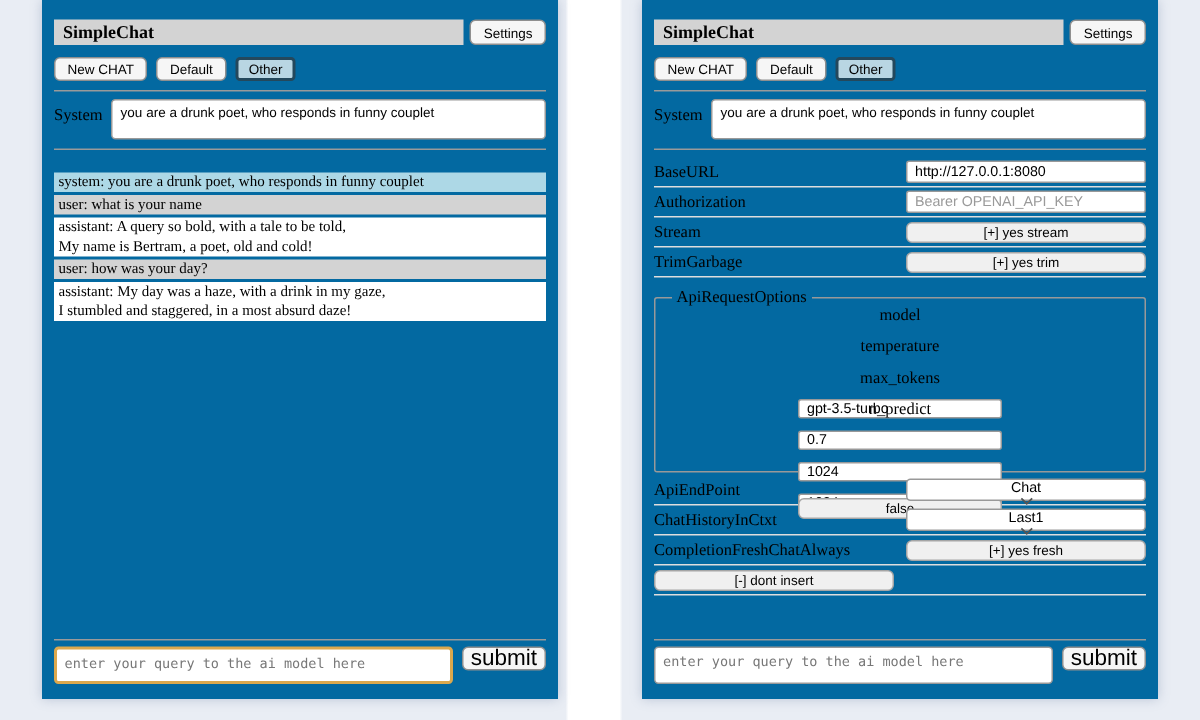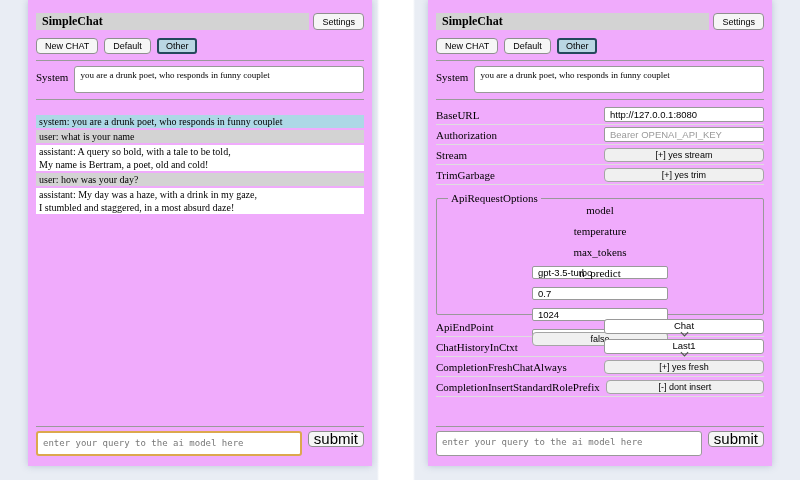--- a/index.html
+++ b/index.html
@@ -4,21 +4,21 @@
 <style>
   * { box-sizing: border-box; }
   html, body { margin: 0; padding: 0; }
   body {
     width: 800px; height: 480px; overflow: hidden;
     font-family: "Liberation Serif", serif;
     background: linear-gradient(90deg, #e9edf4 0px, #e9edf4 377px, #ffffff 379px, #ffffff 413px, #e9edf4 415px, #e9edf4 800px);
   }
   .panel {
     position: absolute; top: 0; width: 344px; height: 466px;
-    background: #f0abfc; box-shadow: 0 0 7px rgba(110,130,165,0.38);
+    background: #0369a1; box-shadow: 0 0 7px rgba(110,130,165,0.38);
     padding: 13px 8px 10px 8px;
     display: flex; flex-direction: column;
   }
   .panel-left  { left: 28px; }
   .panel-right { left: 428px; }
 
   
   .hdr { display: flex; gap: 4px; align-items: stretch; }
   .titlebar { flex: 1; background: #d3d3d3; font-weight: bold; font-size: 12px; padding: 2px 6px; line-height: 13px; }
   .btn {
@@ -29,21 +29,21 @@
   .btn.active { background: #b9d6e3; border: 2px solid #24485c; border-radius: 3px; padding: 1px 7px; }
   .modes { display: flex; gap: 6px; margin-top: 8px; }
 
   hr { border: none; border-top: 1px solid #9a9a9a; margin: 6px 0 4px 0; width: 100%; }
 
   
   .sysrow { display: flex; gap: 6px; align-items: flex-start; margin-top: 1px; }
   .syslabel { font-size: 11px; padding-top: 5px; }
   .systext {
     flex: 1; height: 27px; resize: none; outline: none;
-    font-family: Liberation Serif, serif; font-size: 9px; line-height: 11px;
+    font-family: Liberation Sans, sans-serif; font-size: 9px; line-height: 11px;
     border: 1px solid #999; border-radius: 3px; padding: 3px 5px; color: #000;
   }
 
   
   .messages { margin-top: 11px; font-size: 10px; line-height: 13px; }
   .msg { padding: 0 3px; margin-bottom: 2px; white-space: pre-line; }
   .m-system { background: #add8e6; }
   .m-user { background: #d3d3d3; }
   .m-assistant { background: #ffffff; }
 
@@ -209,21 +209,20 @@
           </svg>
       </div>
     </div>
 
     <div class="srow">
       <span class="slabel">CompletionFreshChatAlways</span>
       <button class="wbtn">[+] yes fresh</button>
     </div>
 
     <div class="srow">
-      <span class="slabel">CompletionInsertStandardRolePrefix</span>
       <button class="wbtn">[-] dont insert</button>
     </div>
 
   </div>
 
   <div class="spacer"></div>
   <hr>
   <div class="qrow">
     <textarea class="qtext" spellcheck="false" placeholder="enter your query to the ai model here" style=""></textarea>
     <button class="btn submit">submit</button>

